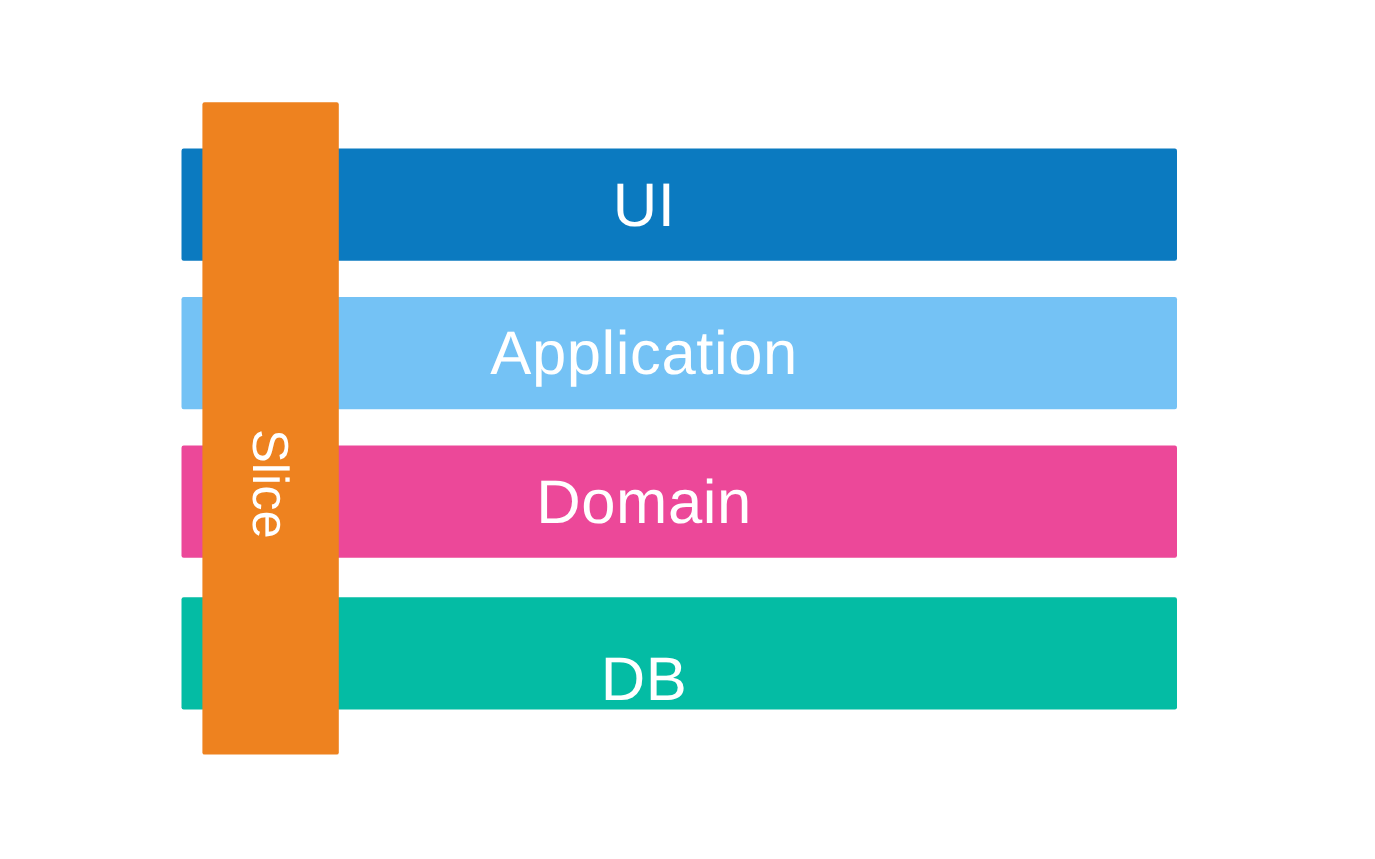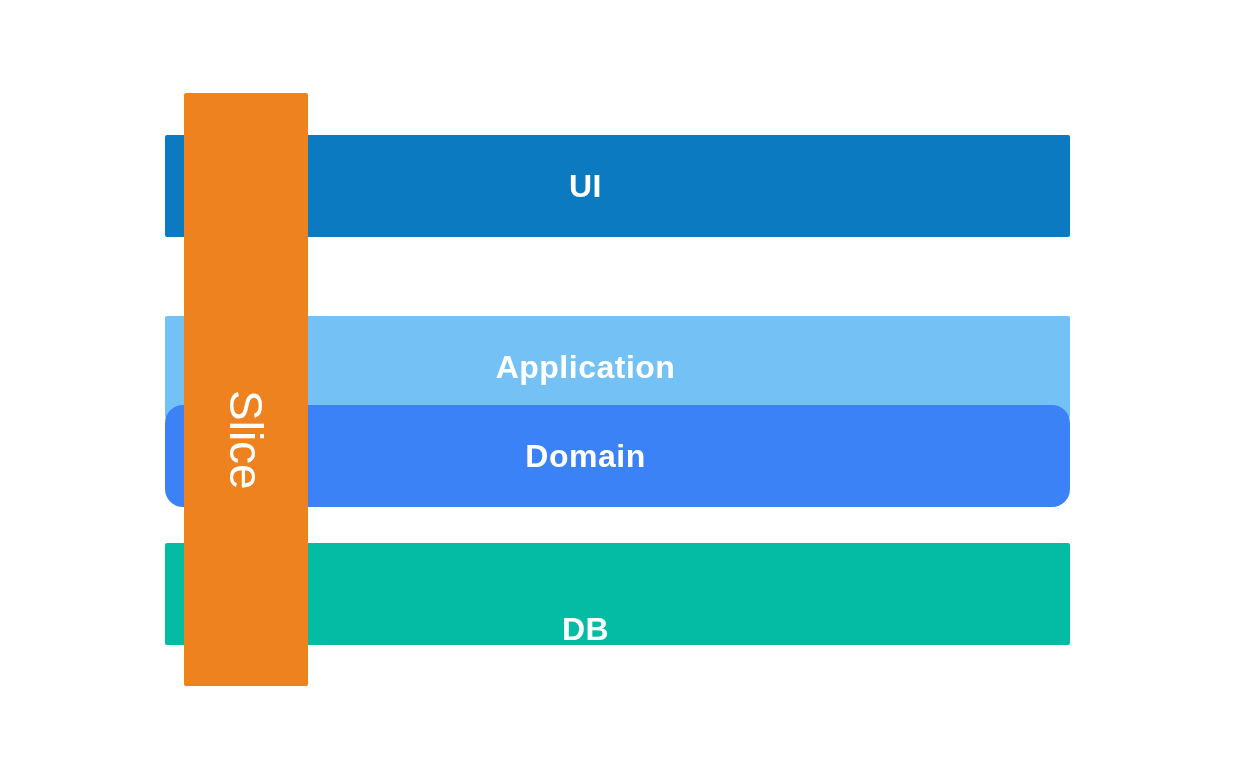--- a/index.html
+++ b/index.html
@@ -24,30 +24,30 @@
     height: 102px;
     border-radius: 2px;
     display: flex;
     align-items: center;
     justify-content: center;
     box-sizing: border-box;
   }
   .layer-label {
     color: #ffffff;
     font-family: "Liberation Sans", sans-serif;
-    font-size: 32px;
-    font-weight: 700;
+    font-size: 56px;
+    font-weight: 400;
     letter-spacing: 0.5px;
     line-height: 1;
     white-space: nowrap;
     
     transform: translateX(-32px);
   }
   #layer-ui      { top: 135px; }
-  #layer-app     { top: 270px; margin-top: 46px; }
+  #layer-app     { top: 270px; }
   #layer-domain  { top: 405px; }
   #layer-db      { top: 543px; align-items: flex-end; }
 
   .slice-bar {
     position: absolute;
     left: 184px;
     top: 93px;
     width: 124px;
     height: 593px;
     border-radius: 2px;
@@ -74,21 +74,21 @@
 <div id="canvas">
 
   <div class="layer-bar" id="layer-ui" style="background: rgb(11, 122, 192);">
     <span class="layer-label">UI</span>
   </div>
 
   <div class="layer-bar" id="layer-app" style="background: rgb(116, 194, 245);">
     <span class="layer-label">Application</span>
   </div>
 
-  <div class="layer-bar" id="layer-domain" style="background: #3b82f6; border-radius: 18px;">
+  <div class="layer-bar" id="layer-domain" style="background: #ec4899;">
     <span class="layer-label">Domain</span>
   </div>
 
   <div class="layer-bar" id="layer-db" style="background: rgb(4, 188, 164);">
     <span class="layer-label">DB</span>
   </div>
 
   <div class="slice-bar" style="background: rgb(238, 130, 31);">
     <span class="slice-label">Slice</span>
   </div>

